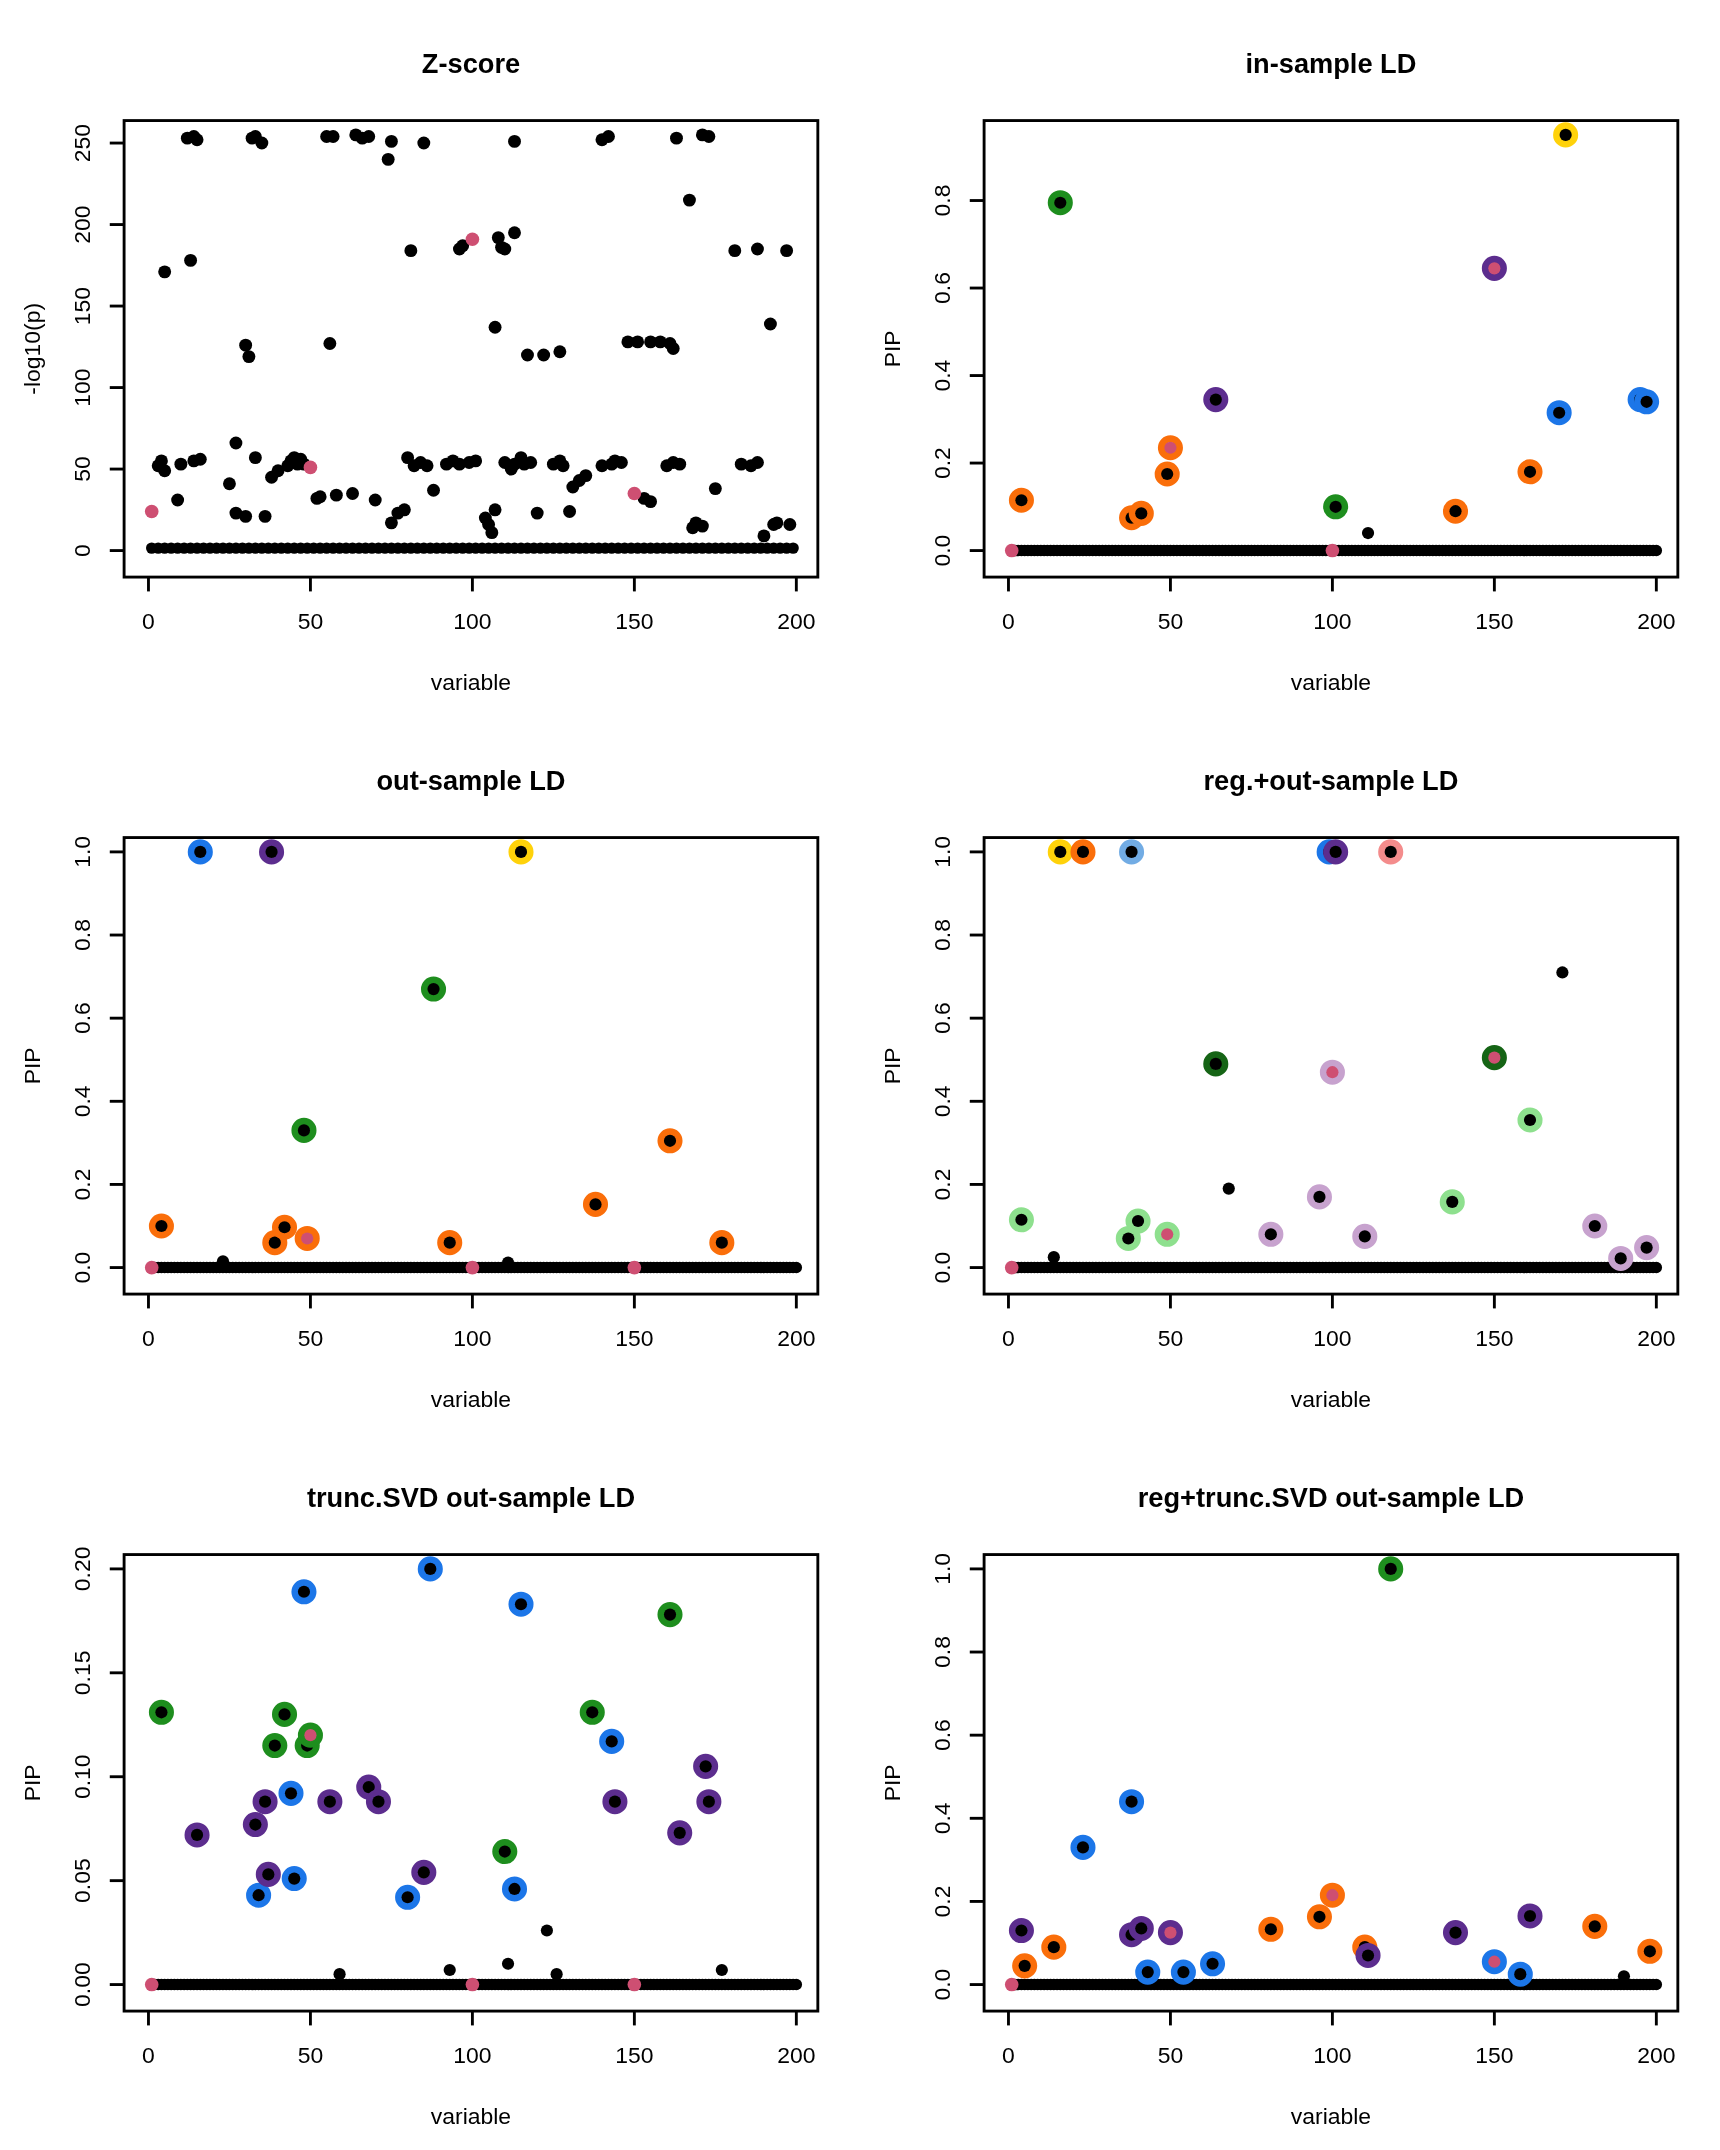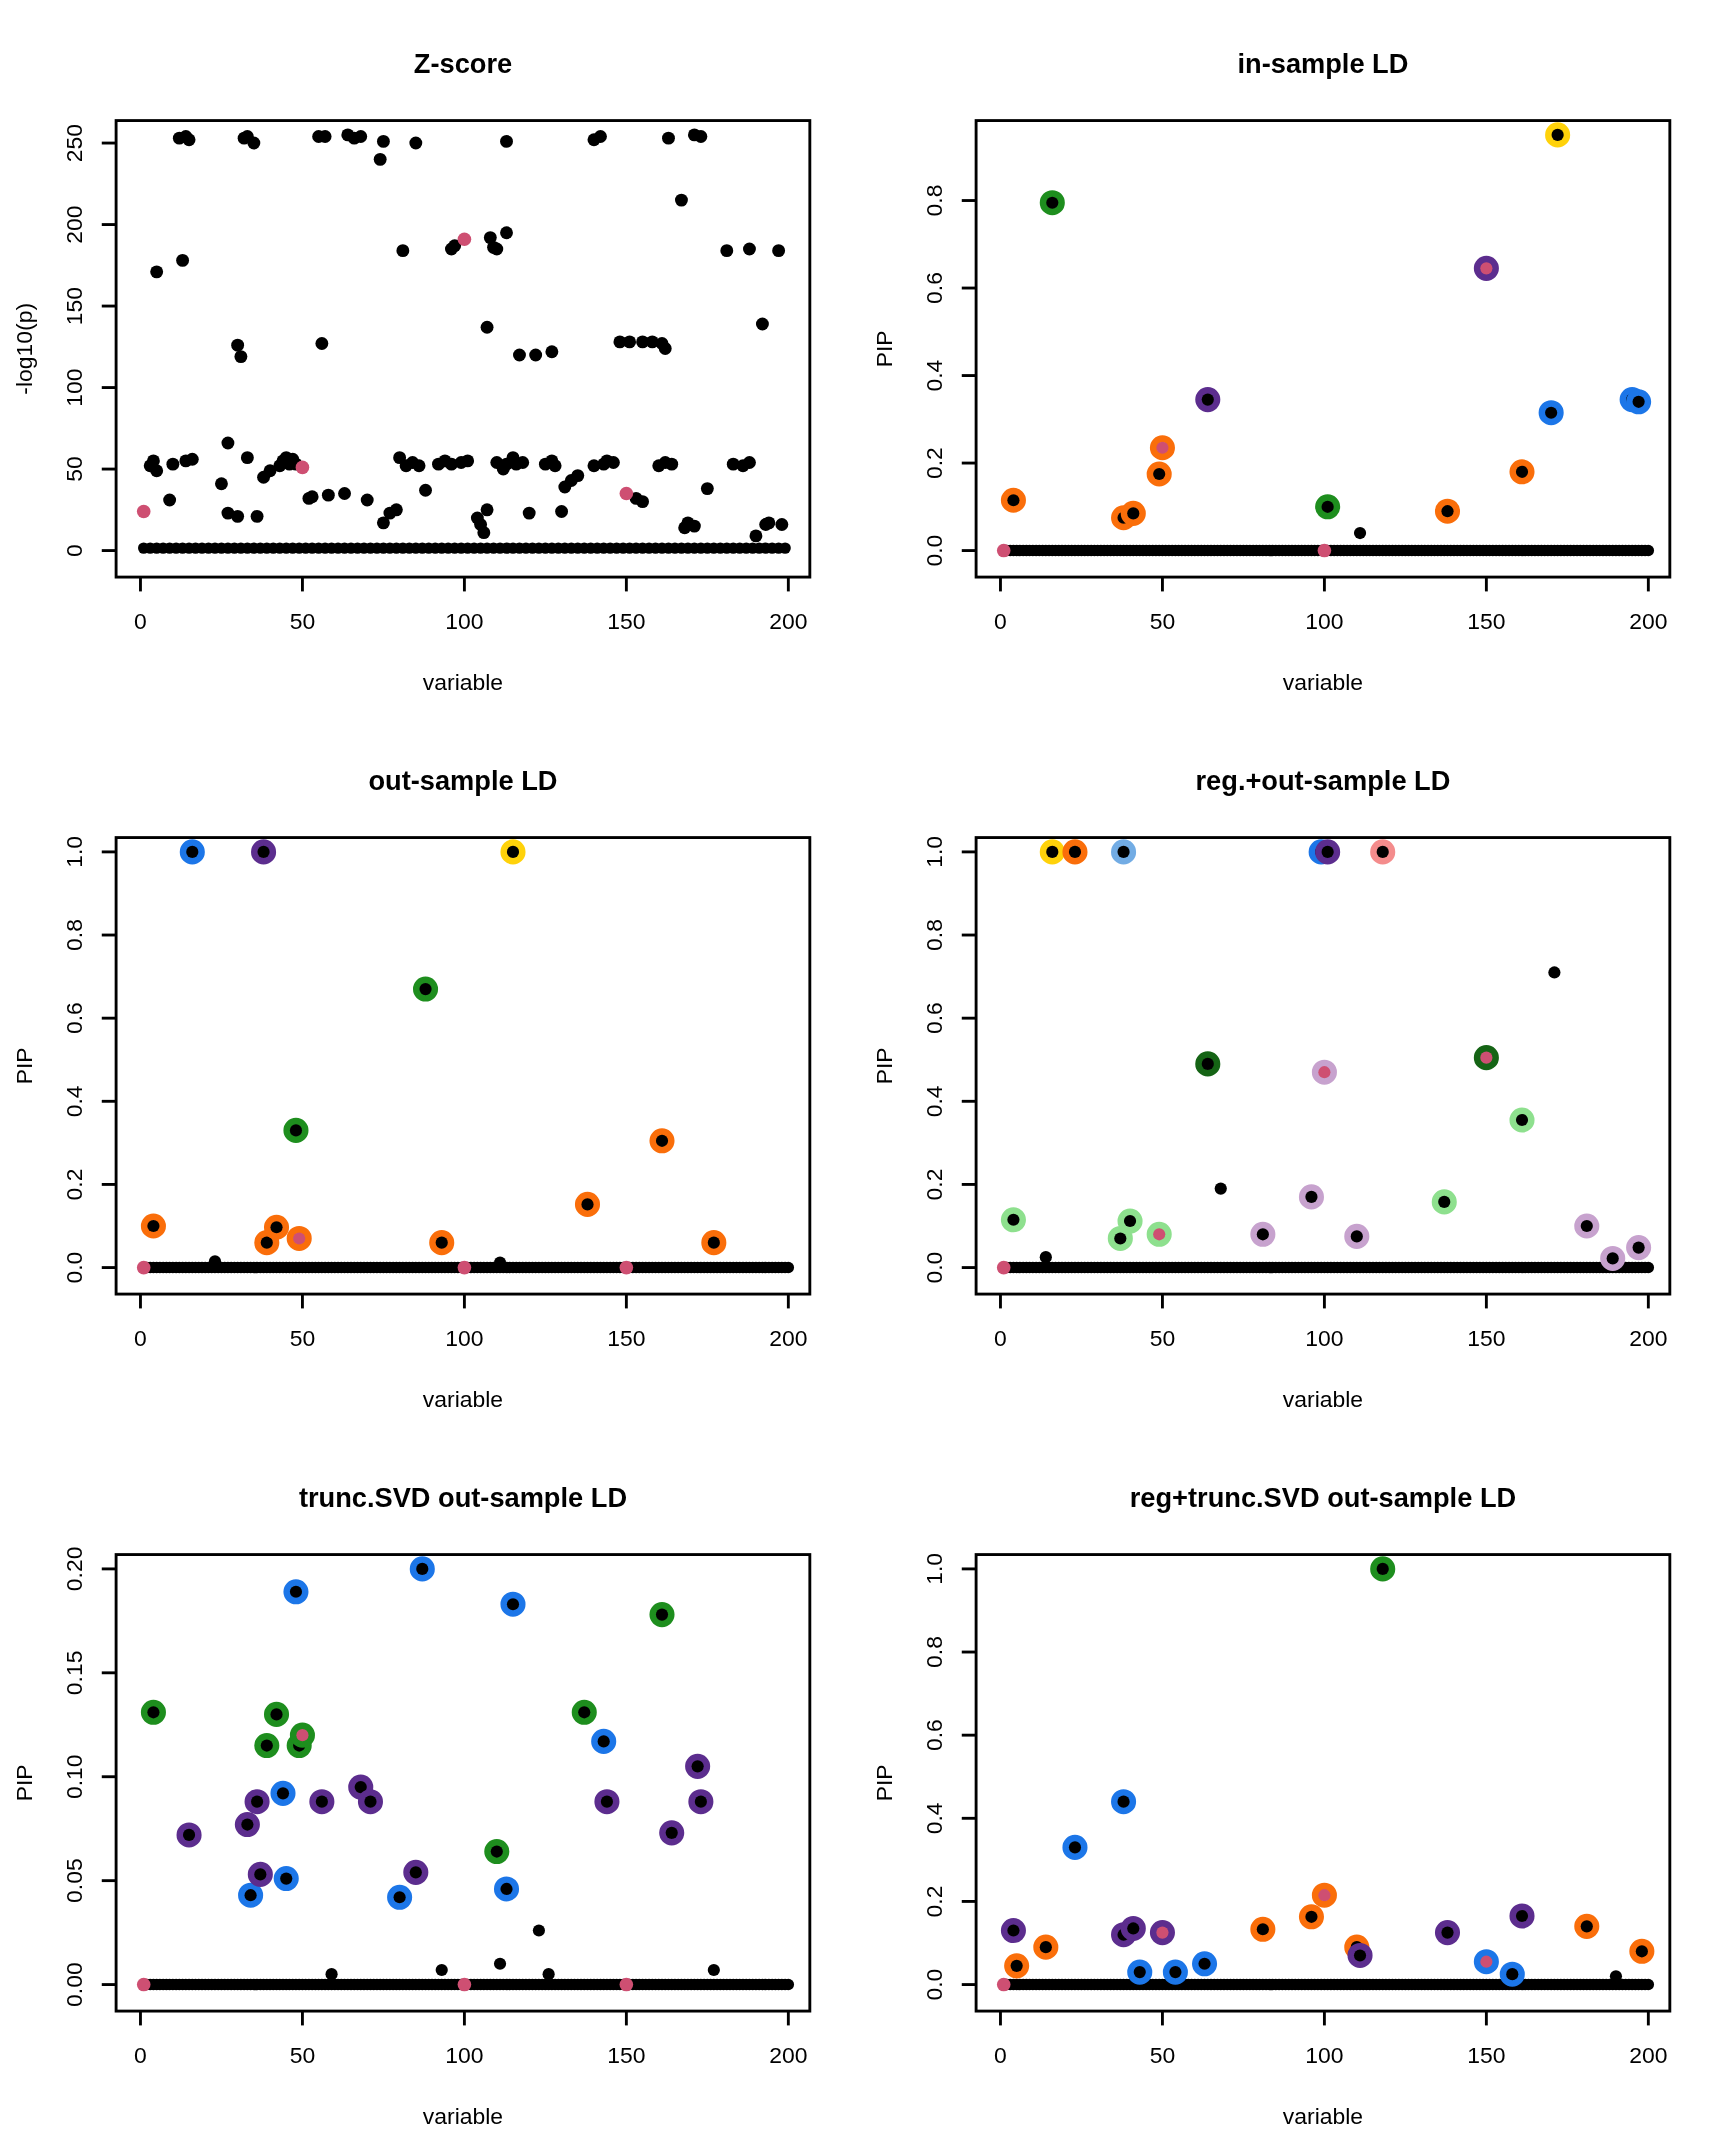--- a/index.html
+++ b/index.html
@@ -1,18 +1,18 @@
 <!DOCTYPE html>
 <html style="font-size:11.5px"><head>
 <meta charset="utf-8">
 <style>
   html,body{margin:0;padding:0;background:#ffffff;}
   body{width:1721px;height:2151px;font-family:"Liberation Sans", sans-serif;}
   #figure-grid{display:grid;grid-template-columns:860px 860px;grid-template-rows:717px 717px 717px;width:1721px;height:2151px;background:#ffffff;}
-  .panel-cell{width:860px;height:717px;position:relative;}
+  .panel-cell{width:860px;height:717px;position:relative;padding-left:8px;}
   svg text{font-family:"Liberation Sans", sans-serif;}
 </style>
 </head>
 <body>
 
 <div id="figure-grid">
     <div class="panel-cell"><svg width="860" height="717" viewBox="0 0 1200 1000">
         <rect x="162" y="168" width="968" height="637" fill="none" stroke="#000000" stroke-width="4"></rect>
         <text x="646" y="102" text-anchor="middle" font-size="38" font-weight="bold" fill="#000000">Z-score</text>
         <text x="646" y="962" text-anchor="middle" font-size="32" fill="#000000">variable</text>

